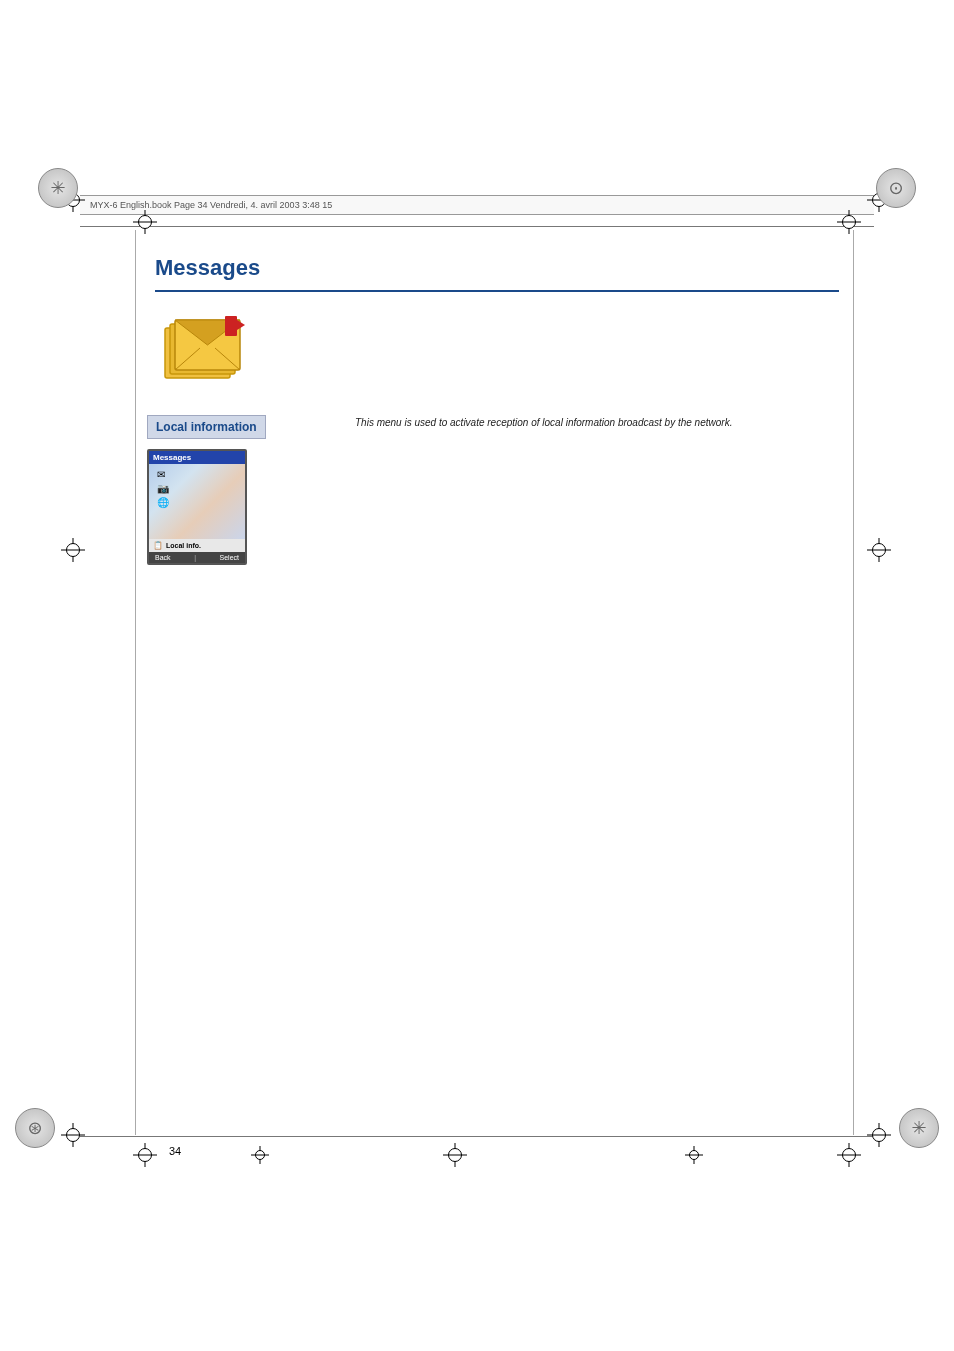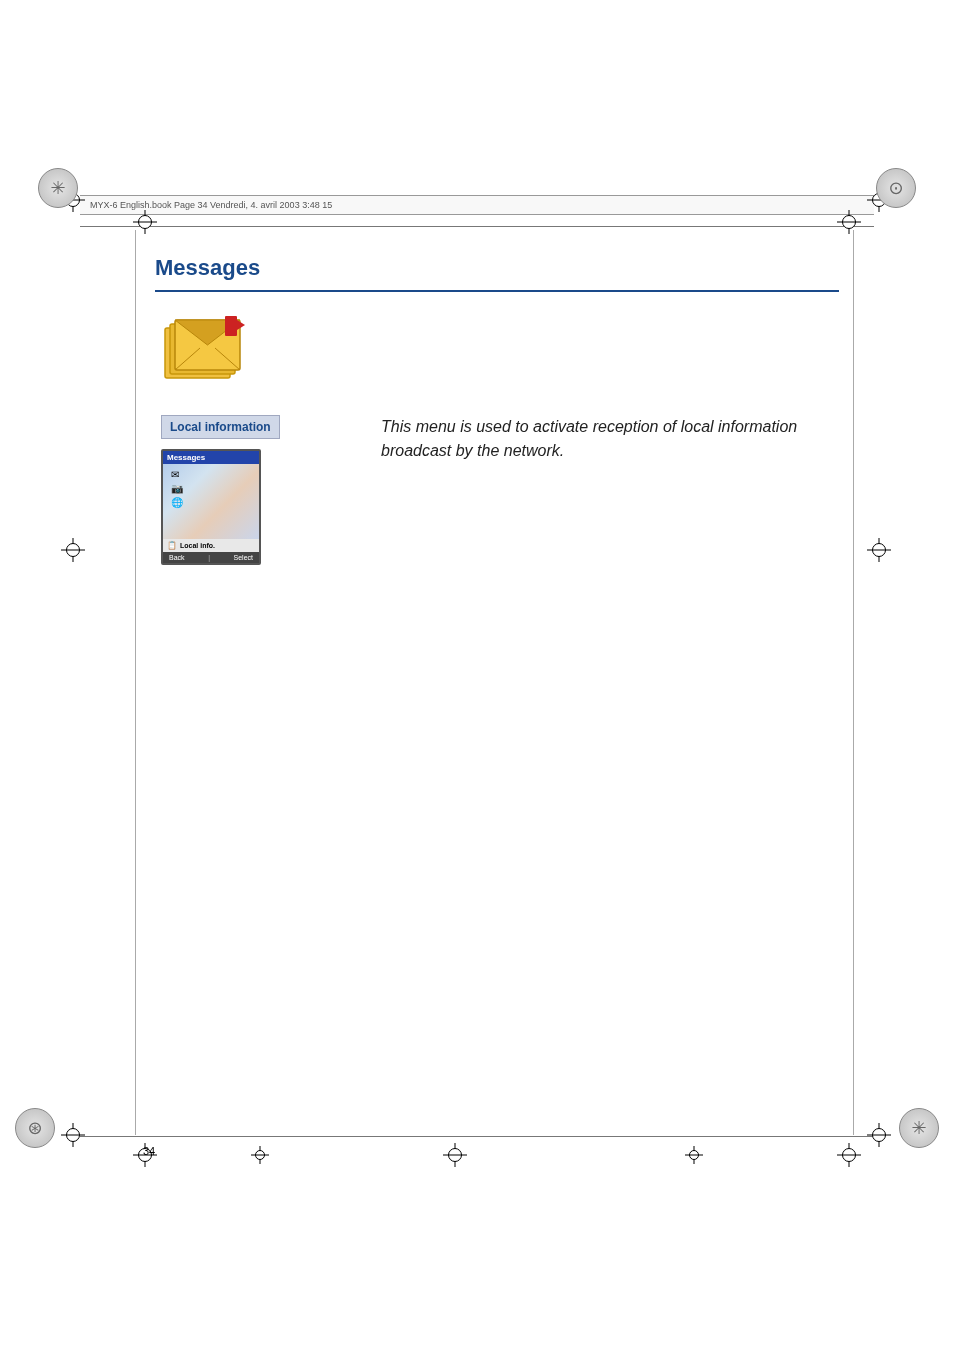--- a/index.html
+++ b/index.html
@@ -151,24 +151,24 @@
     
     .envelope-svg {
       width: 110px;
       height: 80px;
     }
 
     
     .local-info-section {
       position: absolute;
       top: 415px;
-      left: 161px;
+      left: 147px;
       right: 115px;
       display: flex;
-      gap: 20px;
+      gap: 8px;
     }
 
     .local-info-left {
       flex: 0 0 auto;
       width: 200px;
     }
 
     .local-info-right {
       flex: 1;
     }
@@ -233,42 +233,42 @@
       align-items: center;
       padding: 2px 4px;
       font-size: 7px;
       font-weight: bold;
       color: #000;
       gap: 3px;
     }
 
     
     .desc-text {
-      font-size: 16px;
+      font-size: 10px;
       line-height: 1.5;
       color: #222;
     }
 
     .desc-text.italic {
       font-style: italic;
     }
 
     .desc-text p {
       margin-bottom: 8px;
     }
 
     .desc-text strong {
       font-weight: bold;
     }
 
     
     .page-number {
       position: absolute;
       top: 1145px;
-      left: 143px;
+      left: 169px;
       font-size: 11px;
       color: #000;
     }
 
     
     
     .ch-tl-outer { position: absolute; top: 185px; left: 58px; }
     .ch-tl-inner { position: absolute; top: 207px; left: 130px; }
 
     

